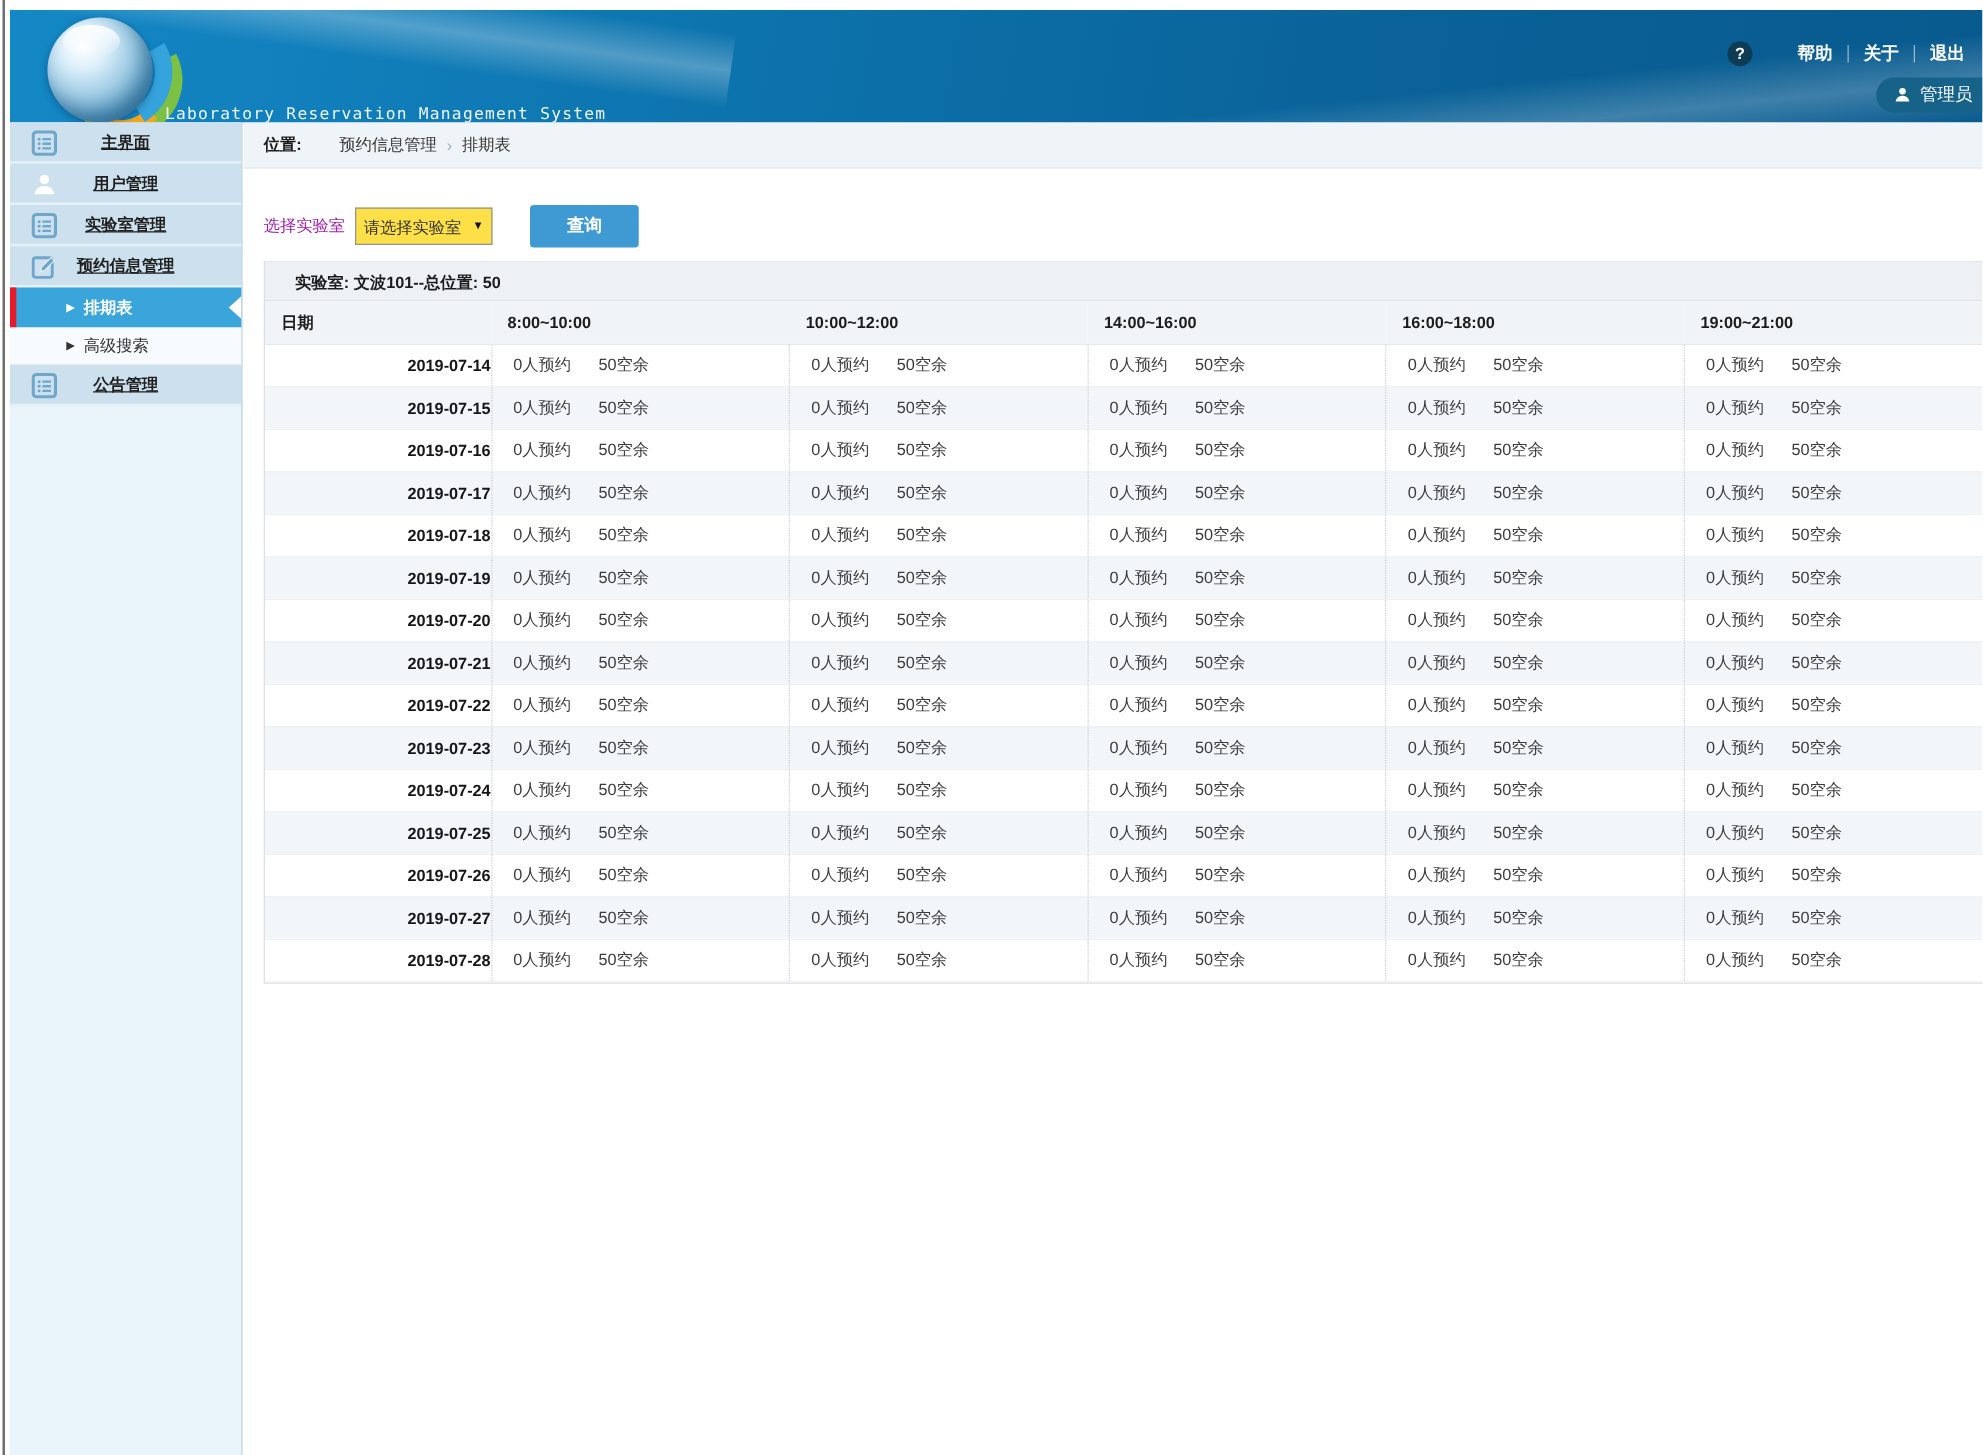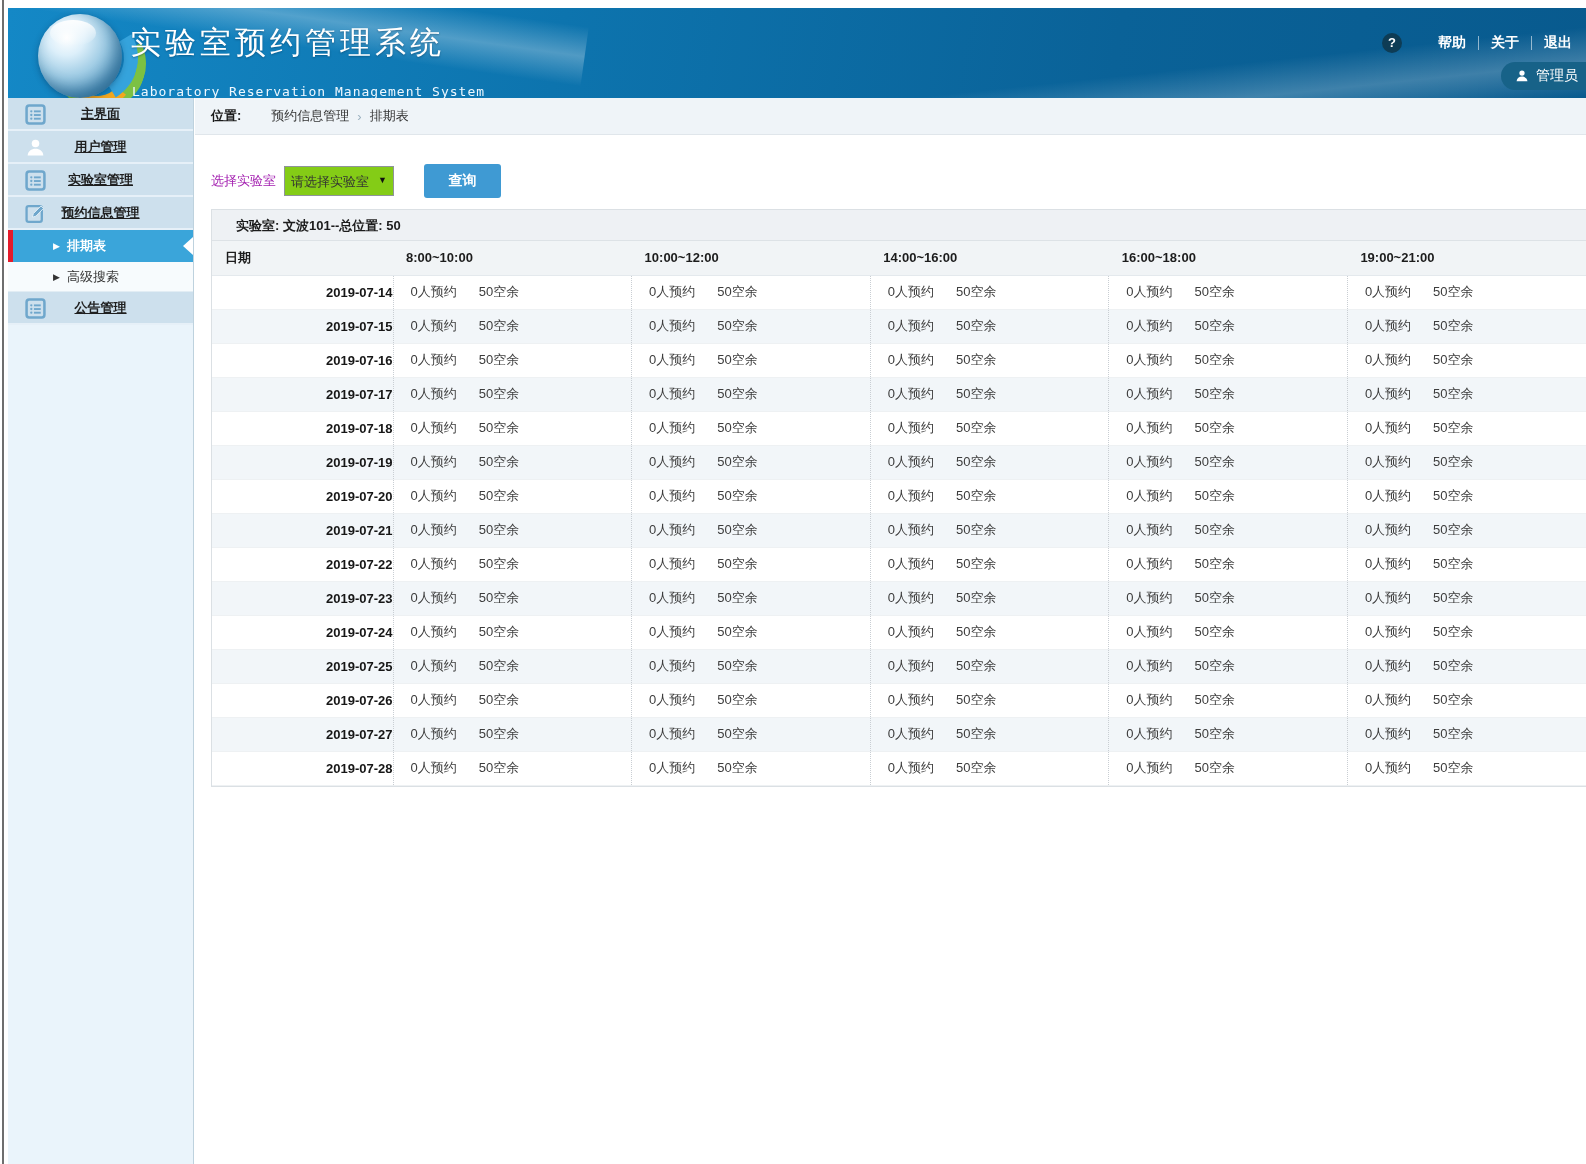--- a/index.html
+++ b/index.html
@@ -72,24 +72,24 @@
   .crumb-label { font-weight:bold; margin-left:16px; color:#1a1a1a; }
   .crumb-path { margin-left:30px; display:flex; align-items:center; gap:8px; }
   .crumb-link { cursor:pointer; }
   .crumb-sep { color:#9ab0bf; font-size:13px; }
 
   
   .content { position:absolute; left:195px; right:0; top:135px; bottom:0; background:#fff; }
   .filter-row { display:flex; align-items:center; margin:29px 0 0 16px; }
   .filter-label { font-size:13px; color:#a21caf; }
   .sel-wrap { position:relative; margin-left:8px; }
-  .sel-wrap select { width:110px; height:30px; border:1px solid #8e9499; background:#84cc16;
+  .sel-wrap select { width:110px; height:30px; border:1px solid #8e9499; background:#fde047;
     font-size:13px; color:#333; padding:0 20px 0 6px; appearance:none; -webkit-appearance:none; border-radius:0; }
   .sel-arrow { position:absolute; right:7px; top:9px; font-size:9px; color:#111; pointer-events:none; }
-  .query-btn { margin-left:30px; width:77px; height:34px; background:#3f9ad3; border:none; border-radius:3px;
+  .query-btn { margin-left:30px; width:87px; height:34px; background:#3f9ad3; border:none; border-radius:3px;
     color:#fff; font-size:14px; font-weight:bold; cursor:pointer; font-family:Liberation Serif, serif; }
 
   
   .table-wrap { margin:11px 0 0 16px; border:1px solid #dbe0e4; border-right:none; }
   .tbl-caption { height:31px; line-height:31px; background:#eef1f4; border-bottom:1px solid #dde2e6;
     font-size:13px; font-weight:bold; color:#1c1c1c; padding-left:24px; }
   table.sched { width:100%; border-collapse:collapse; table-layout:fixed; }
   table.sched col.c-date { width:181px; }
   table.sched thead th { height:34px; background:#f1f4f6; text-align:left; font-size:13px; color:#1c1c1c;
     padding-left:13px; border-bottom:1px solid #e4e9ed; font-weight:bold; }
@@ -107,21 +107,20 @@
 
 <div class="banner">
   <div class="streak1"></div>
   <div class="streak2"></div>
   <div class="logo-wrap">
     <div class="arc-green"></div>
     <div class="arc-orange"></div>
     <div class="arc-blue"></div>
     <div class="globe"></div>
   </div>
-  <div class="banner-title">实验室预约管理系统</div>
   <div class="banner-sub">Laboratory Reservation Management System</div>
   <div class="hdr-links">
     <span class="help-badge">?</span>
     <span class="hdr-link">帮助</span>
     <span class="hdr-sep"></span>
     <span class="hdr-link">关于</span>
     <span class="hdr-sep"></span>
     <span class="hdr-link">退出</span>
   </div>
   <div class="user-pill">

